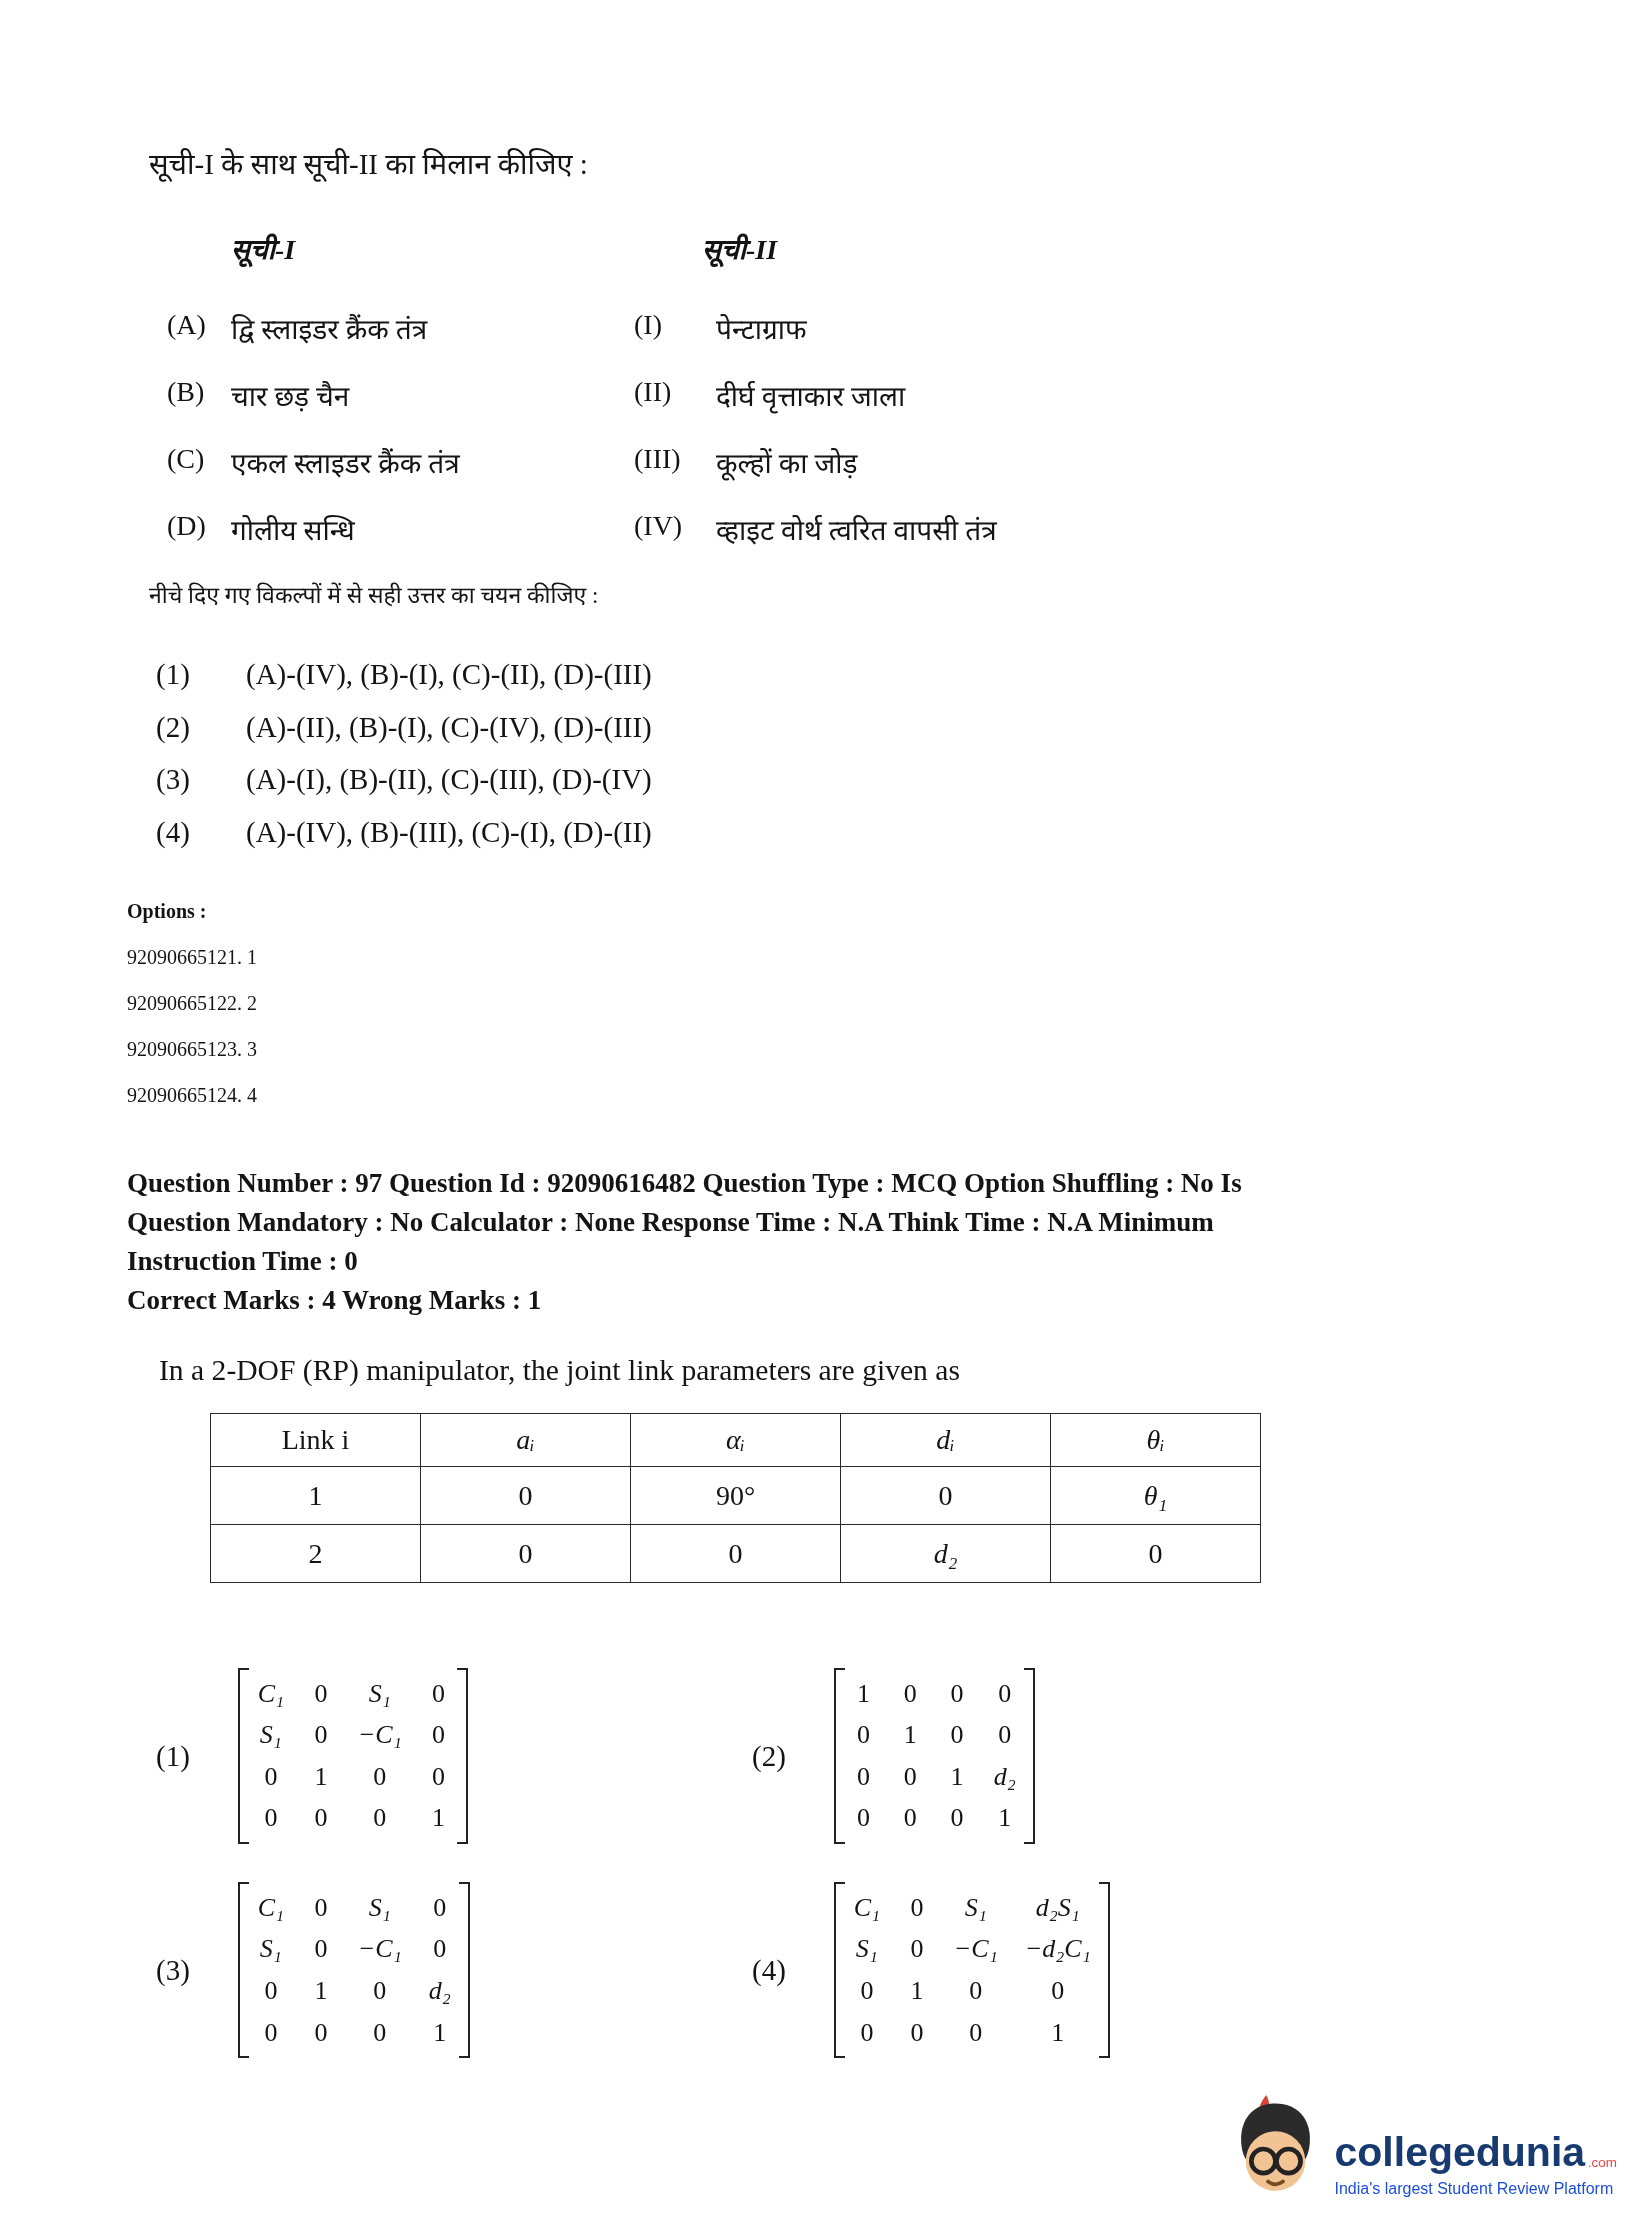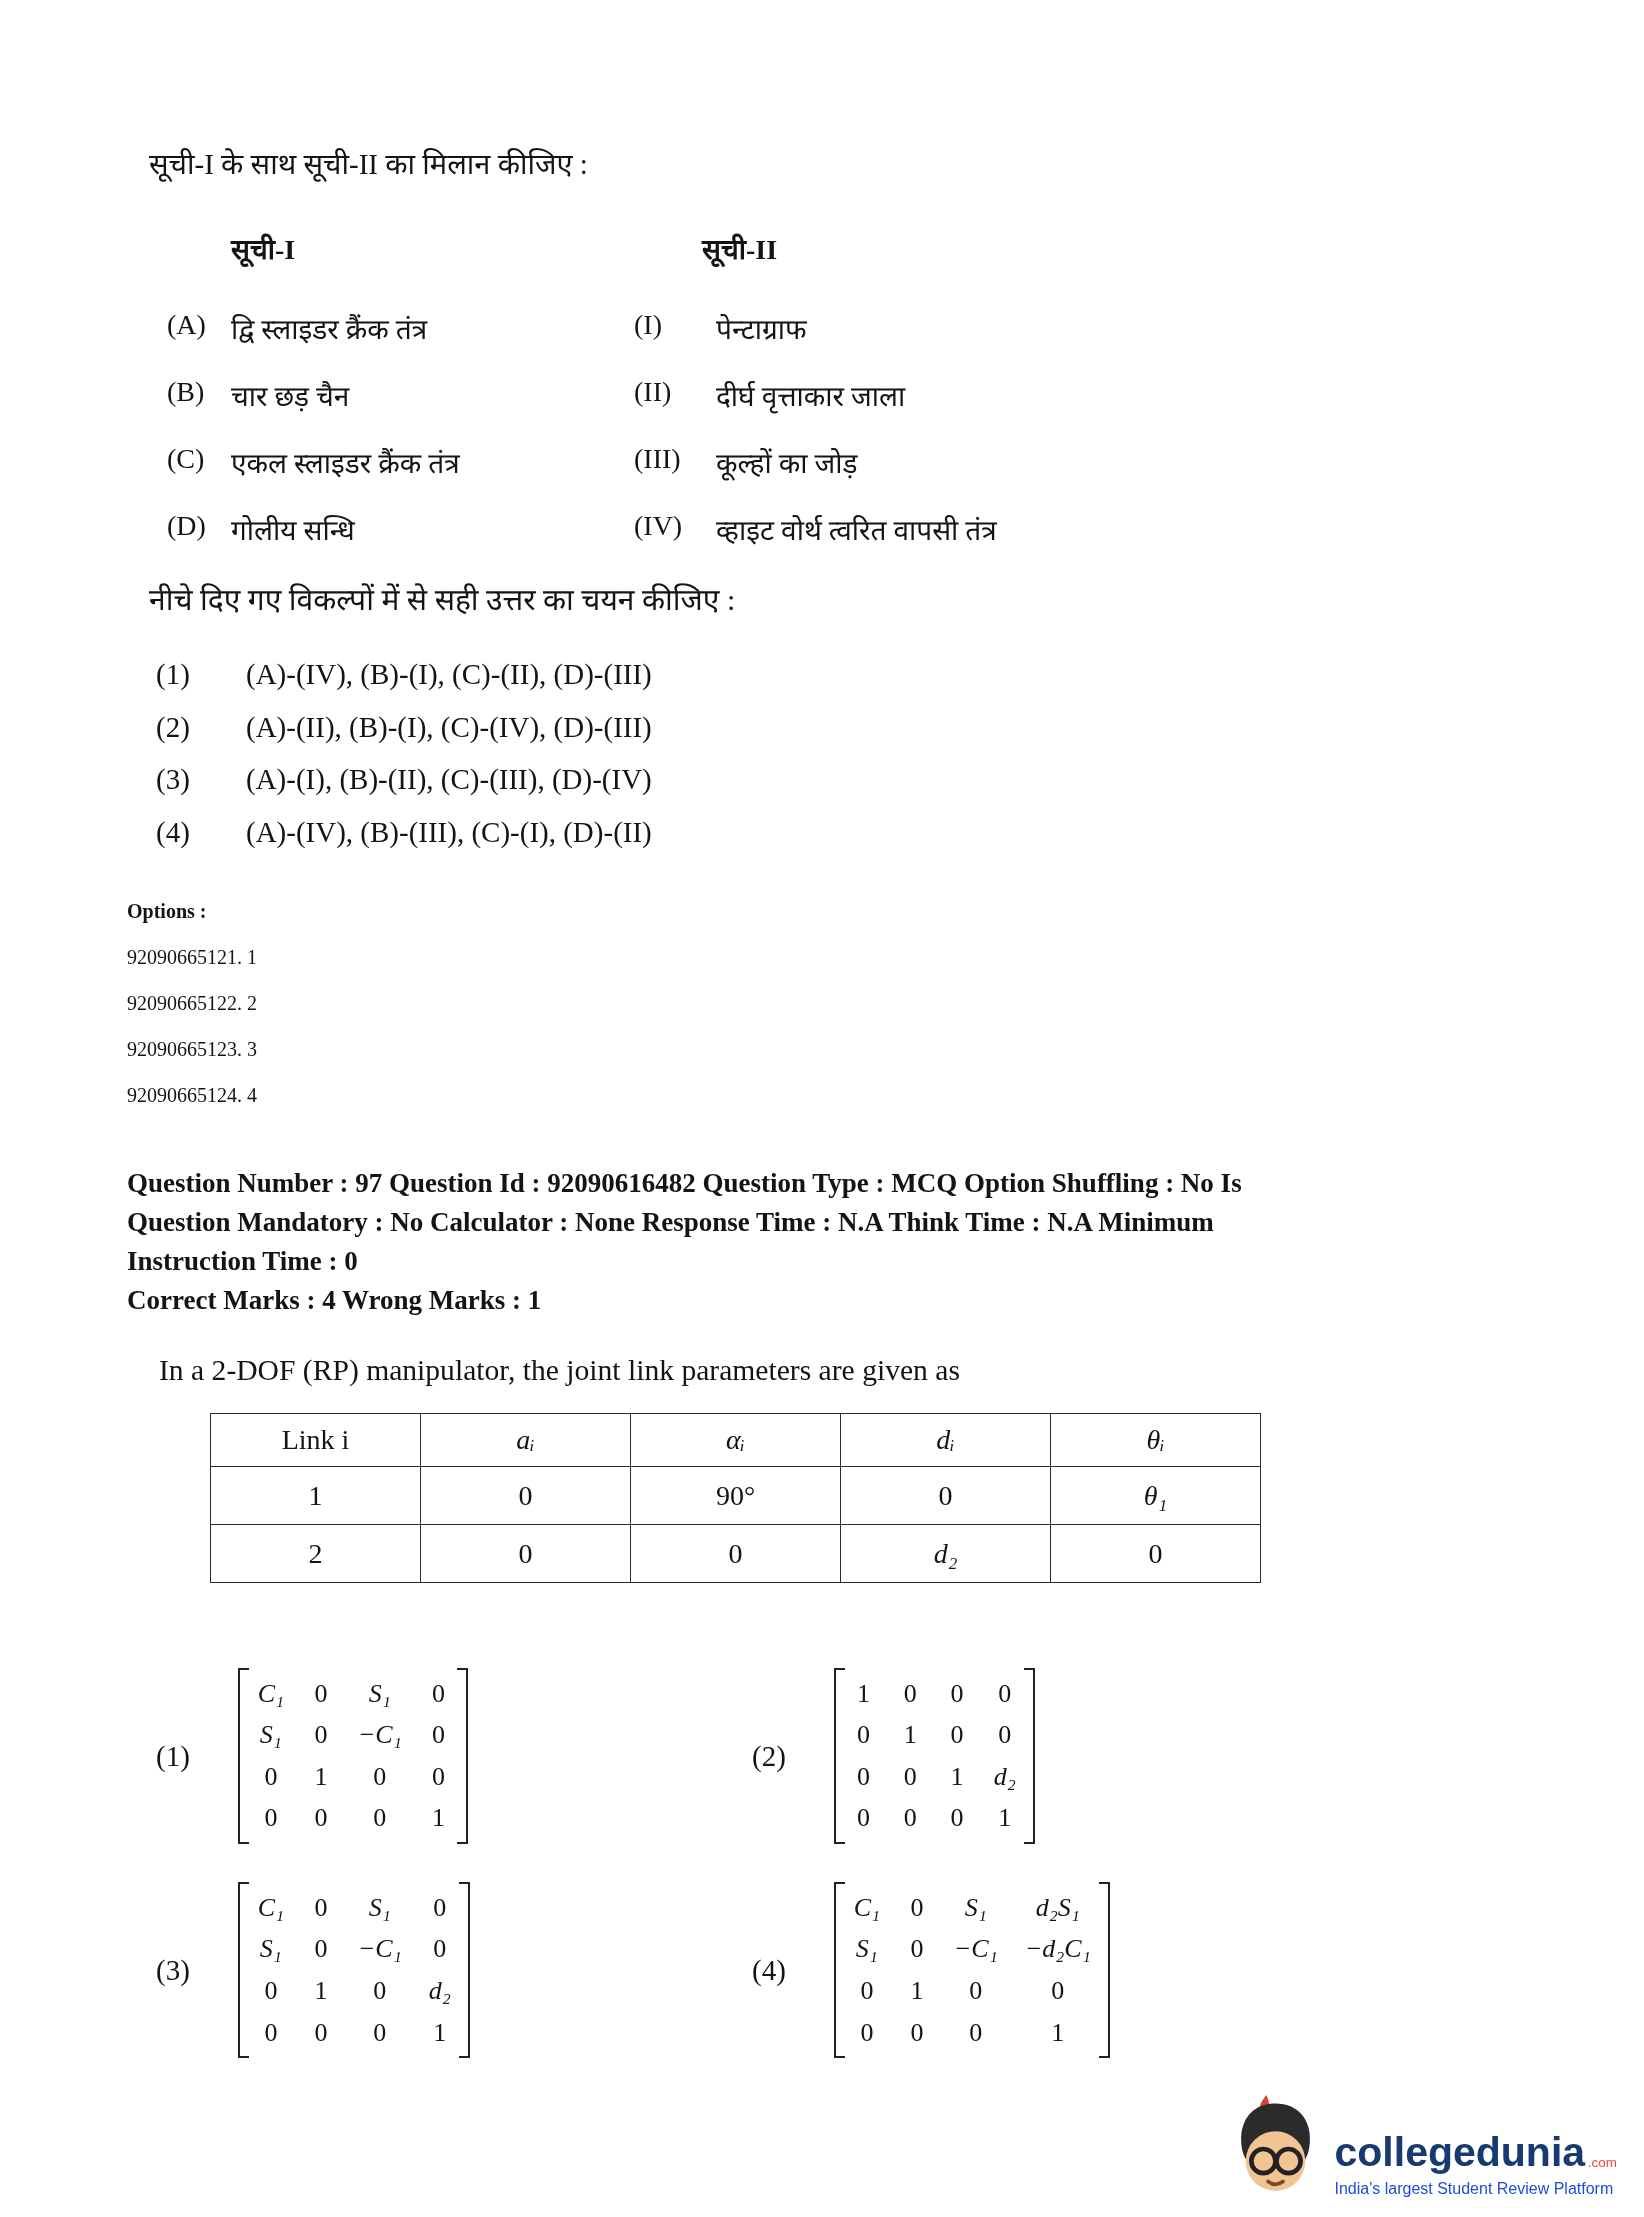--- a/index.html
+++ b/index.html
@@ -14,25 +14,25 @@
   }
   
   .match-prompt{position:absolute;left:149px;top:143px;font-size:29px;}
   .lists{
     position:absolute;left:167px;top:229px;
     display:grid;
     grid-template-columns:64px 403px 82px auto;
     row-gap:29px;
     font-size:28px;
   }
-  .list-header{font-weight:700;margin-bottom:12.5px;}
+  .list-header{font-weight:700;margin-bottom:12.5px;font-style:italic;}
   .list-header.h1{grid-column:2;}
   .list-header.h2{grid-column:3 / span 2;padding-left:68px;}
   .pair-row{display:contents;}
-  .choose-prompt{position:absolute;left:149px;top:578px;font-size:30px;}
+  .choose-prompt{position:absolute;left:149px;top:578px;font-size:23px;}
   .choices{position:absolute;left:156px;top:658px;font-size:29px;}
   .choice-row{display:flex;margin-bottom:19.7px;}
   .choice-num{width:90px;flex:0 0 auto;}
   .options-block{position:absolute;left:127px;top:888px;font-size:20px;line-height:46px;}
   .options-label{font-weight:700;}
   
   .meta{position:absolute;left:127px;top:1164px;font-weight:700;font-size:27px;line-height:39px;width:1397px;}
   
   .q82-intro{position:absolute;left:159px;top:1354px;font-size:29.6px;}
   .ptable{

